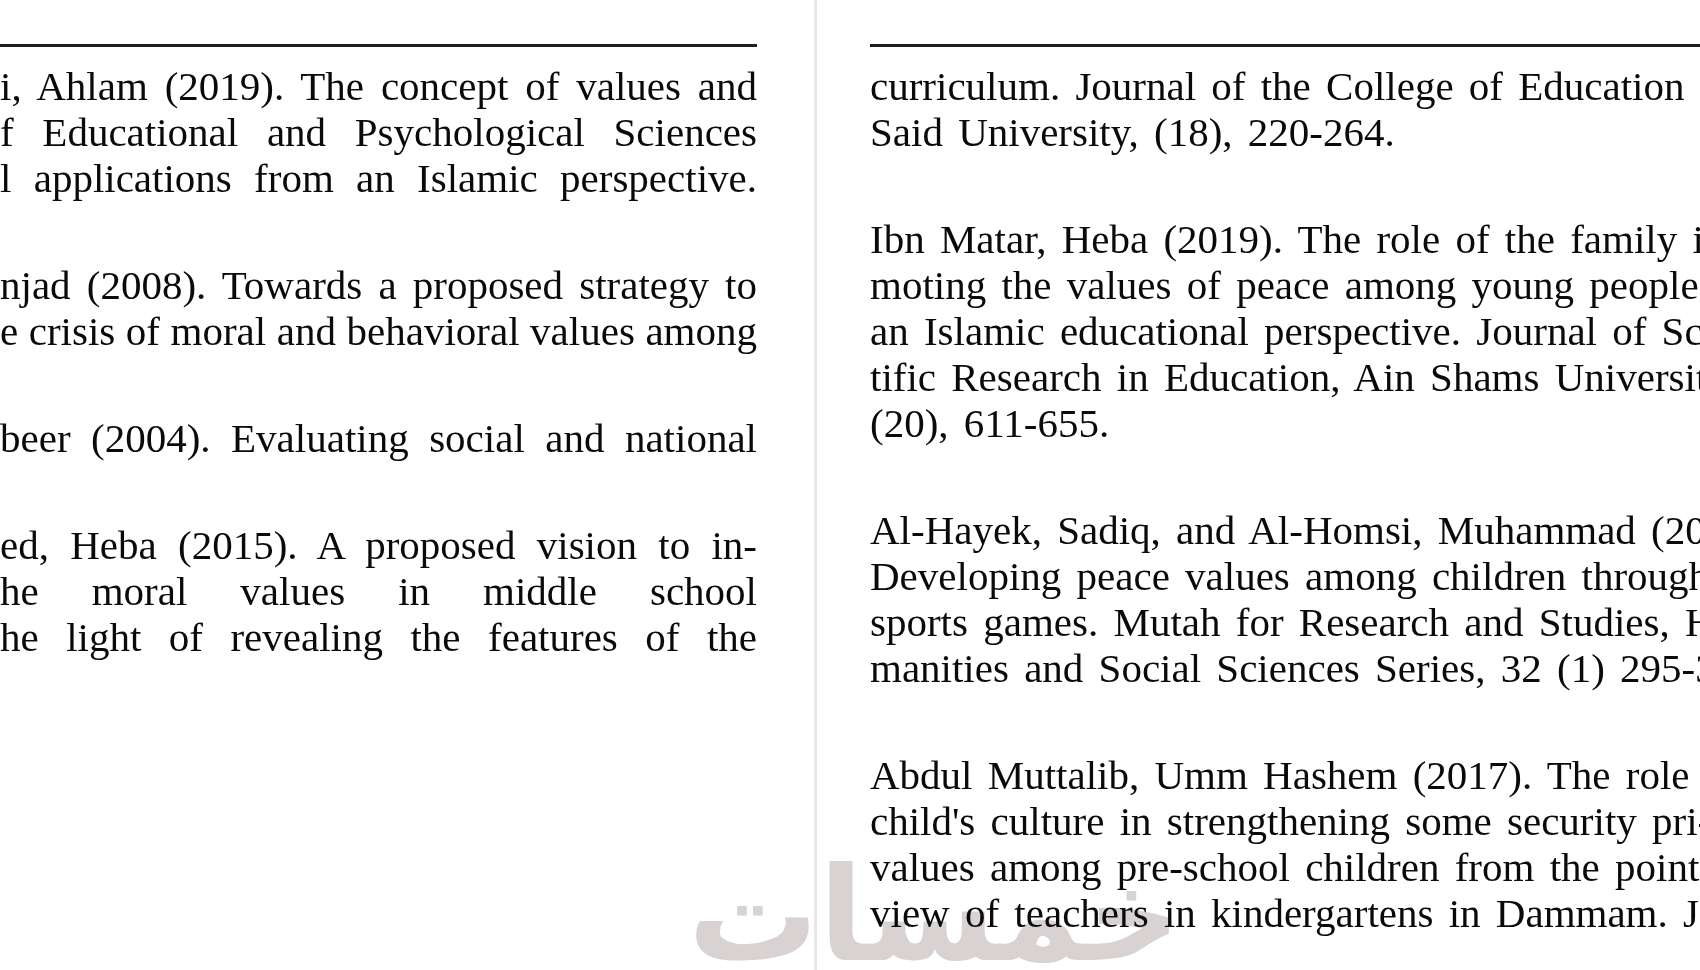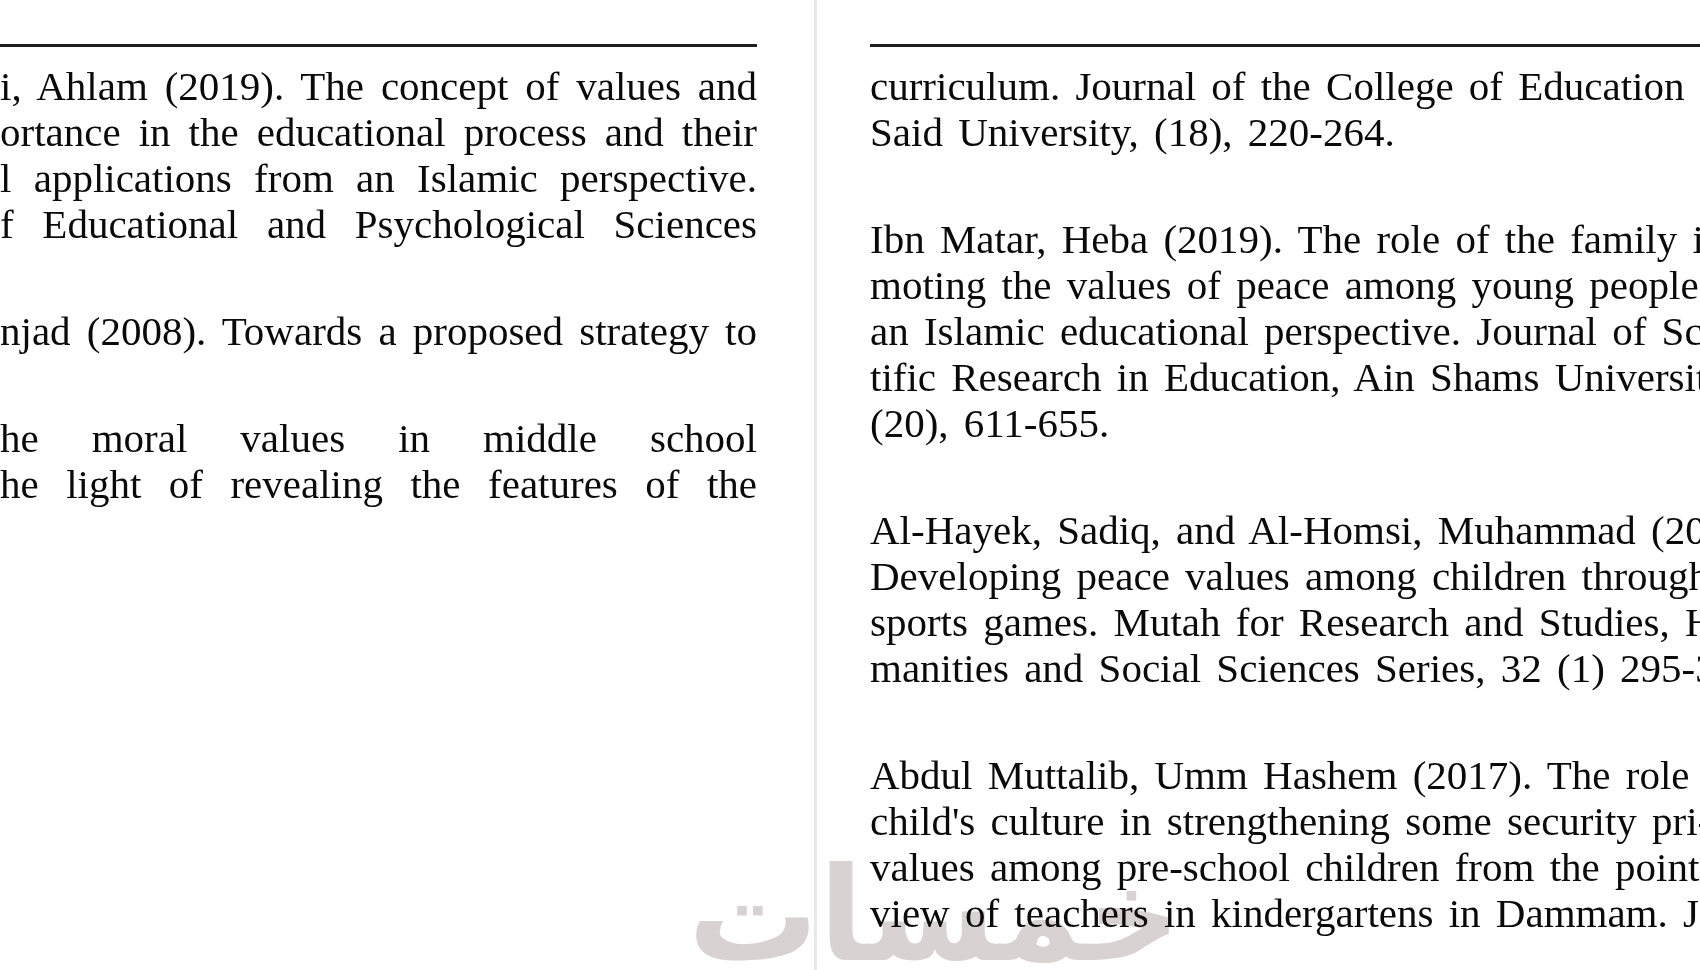--- a/index.html
+++ b/index.html
@@ -53,30 +53,32 @@
 <div class="page">
   <div class="rule" id="rule-left" style="background: rgb(30, 30, 30);"></div>
   <div class="rule" id="rule-right" style="background: rgb(30, 30, 30);"></div>
   <div id="divider" style="background: rgb(233, 231, 231);"></div>
 
   <div class="watermark" style="color: rgb(217, 210, 210);">خمسات</div>
 
   <div class="col" id="col-left" style="color: rgb(10, 10, 10);">
       <div class="para">
         <div class="line">i, Ahlam (2019). The concept of values and</div>
-        <div class="line">ortance in the educational process and their</div>
+        <div class="line">f Educational and Psychological Sciences</div>
         <div class="line">l applications from an Islamic perspective.</div>
-        <div class="line">f Educational and Psychological Sciences</div>
       </div>
       <div class="para">
         <div class="line">njad (2008). Towards a proposed strategy to</div>
+        <div class="line">e crisis of moral and behavioral values among</div>
       </div>
       <div class="para">
+        <div class="line">beer (2004). Evaluating social and national</div>
       </div>
       <div class="para">
+        <div class="line">ed, Heba (2015). A proposed vision to in-</div>
         <div class="line">he moral values in middle school mathematics</div>
         <div class="line">he light of revealing the features of the hidden</div>
       </div>
     </div>
   <div class="col" id="col-right" style="color: rgb(10, 10, 10);">
       <div class="para">
         <div class="line">curriculum. Journal of the College of Education and</div>
         <div class="line noj">Said University, (18), 220-264.</div>
       </div>
       <div class="para">

